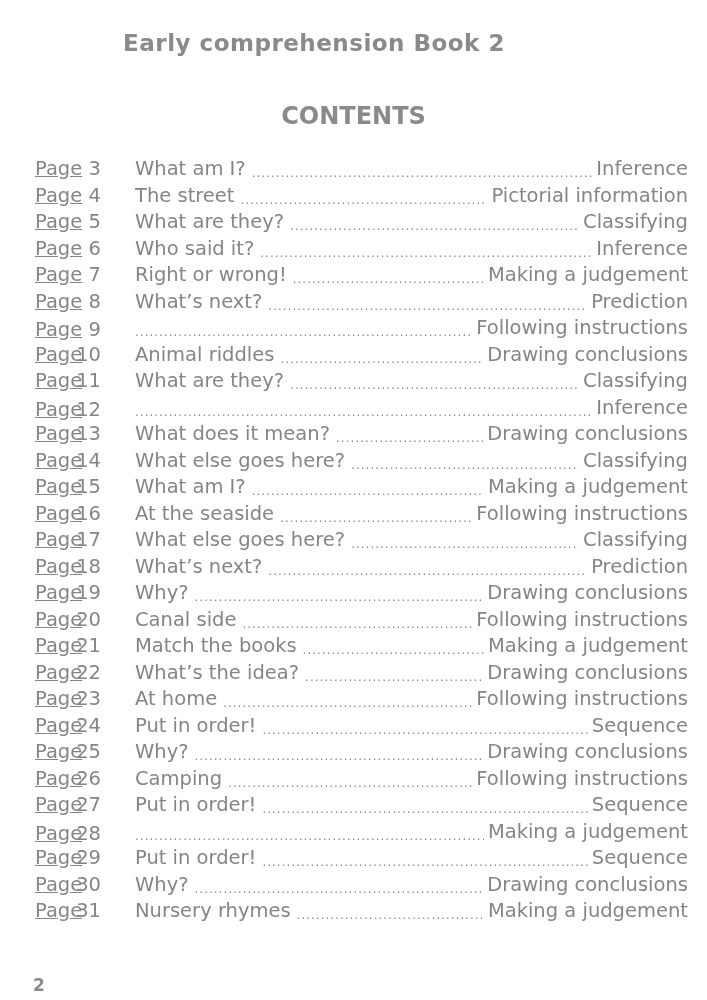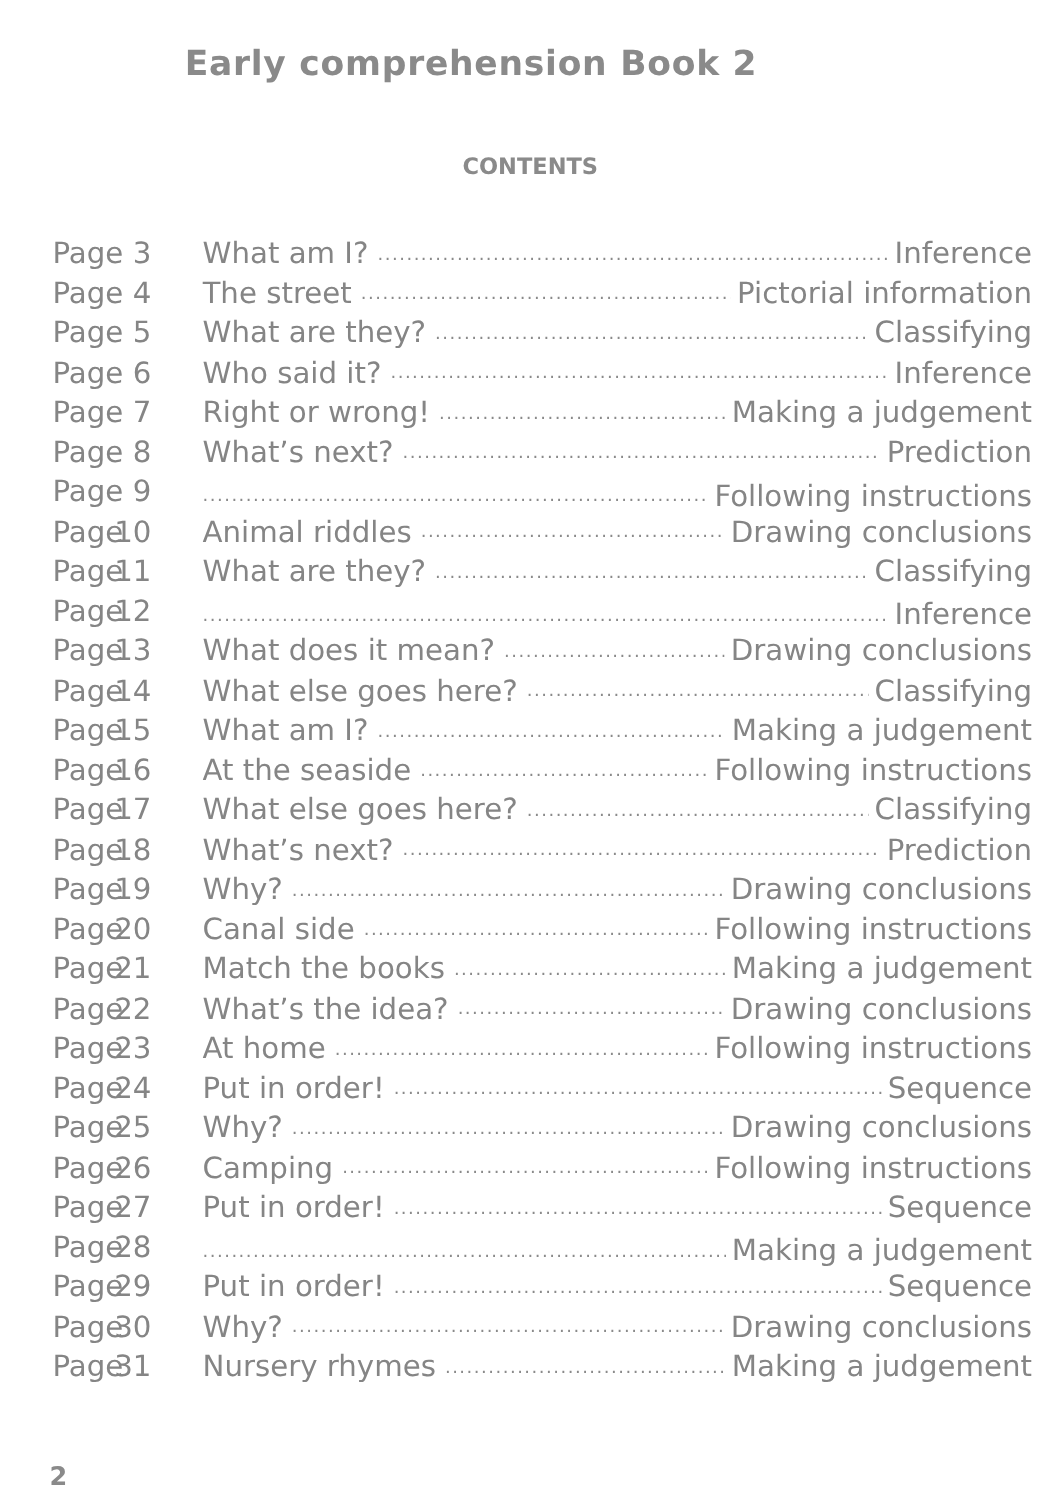--- a/index.html
+++ b/index.html
@@ -1,27 +1,27 @@
 <!DOCTYPE html>
 <html><head>
 <meta charset="utf-8">
 <style>
   html, body { margin: 0; padding: 0; background: #ffffff; }
   body { width: 707px; height: 1000px; position: relative; overflow: hidden;
          font-family: "DejaVu Sans", sans-serif; color: #858585; }
   .title { position: absolute; top: 30px; left: 0; width: 628px; text-align: center;
            font-size: 23px; font-weight: bold; color: #8a8a8a; letter-spacing: 0.5px; }
   .heading { position: absolute; top: 102px; left: 0; width: 707px; text-align: center;
-             font-size: 15px; font-weight: bold; color: #8a8a8a; }
+             font-size: 24px; font-weight: bold; color: #8a8a8a; }
   .toc { position: absolute; top: 157px; left: 35px; width: 653px; }
   .row { display: flex; align-items: baseline; height: 26.5px; font-size: 19.5px;
          color: #858585; white-space: nowrap; }
-  .pg-label { width: 50px; }
+  .pg-label { width: 50px; text-decoration: underline; }
   .pg-num { width: 56px; text-align: right; padding-right: 34px; box-sizing: border-box; width: 90px; margin-left: -40px; }
-  .title-cell { display: flex; flex: 1; align-items: center; overflow: hidden; }
+  .title-cell { display: flex; flex: 1; align-items: flex-end; overflow: hidden; }
   .entry-title { flex: 0 0 auto; padding-right: 6px; }
   .dots { flex: 1 1 auto; overflow: hidden; font-size: 12px; letter-spacing: 1px; color: #8a8a8a; }
   .dots::before { content: "........................................................................................................................................................"; }
   .skill { flex: 0 0 auto; padding-left: 4px; text-align: right; }
   .footer-num { position: absolute; left: 33px; top: 975px; font-size: 17px; font-weight: bold; color: #8a8a8a; }
 </style>
 </head>
 <body>
 
 <div class="title">Early comprehension Book 2</div>

